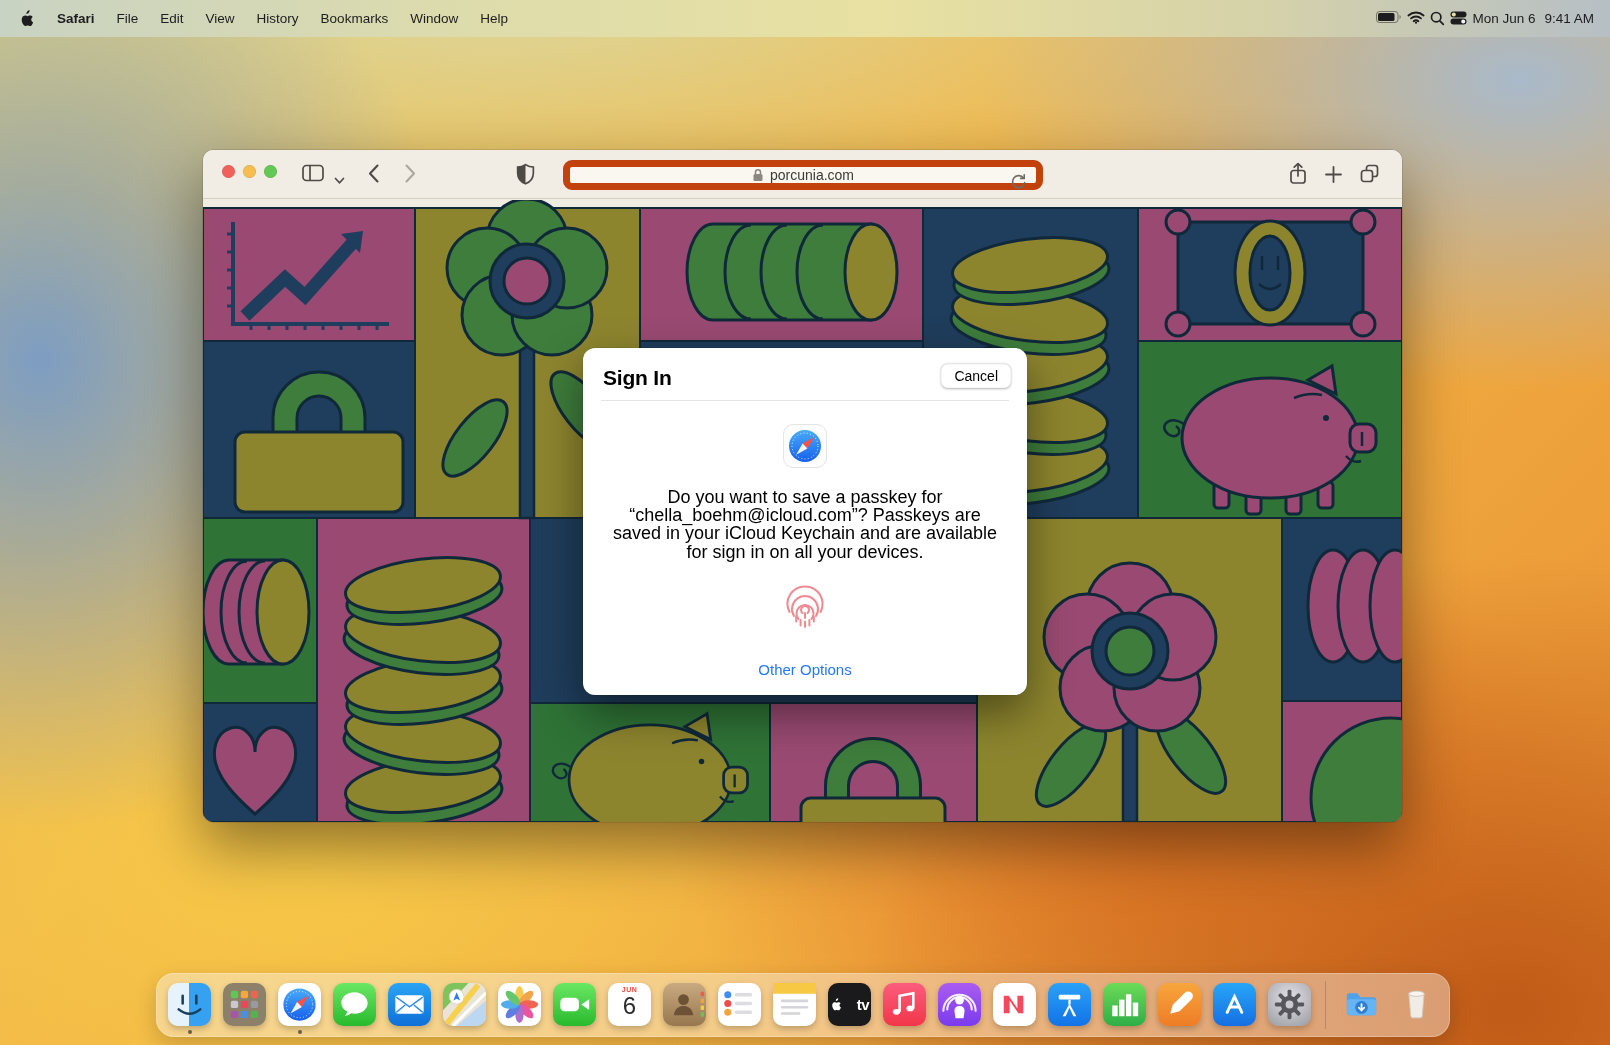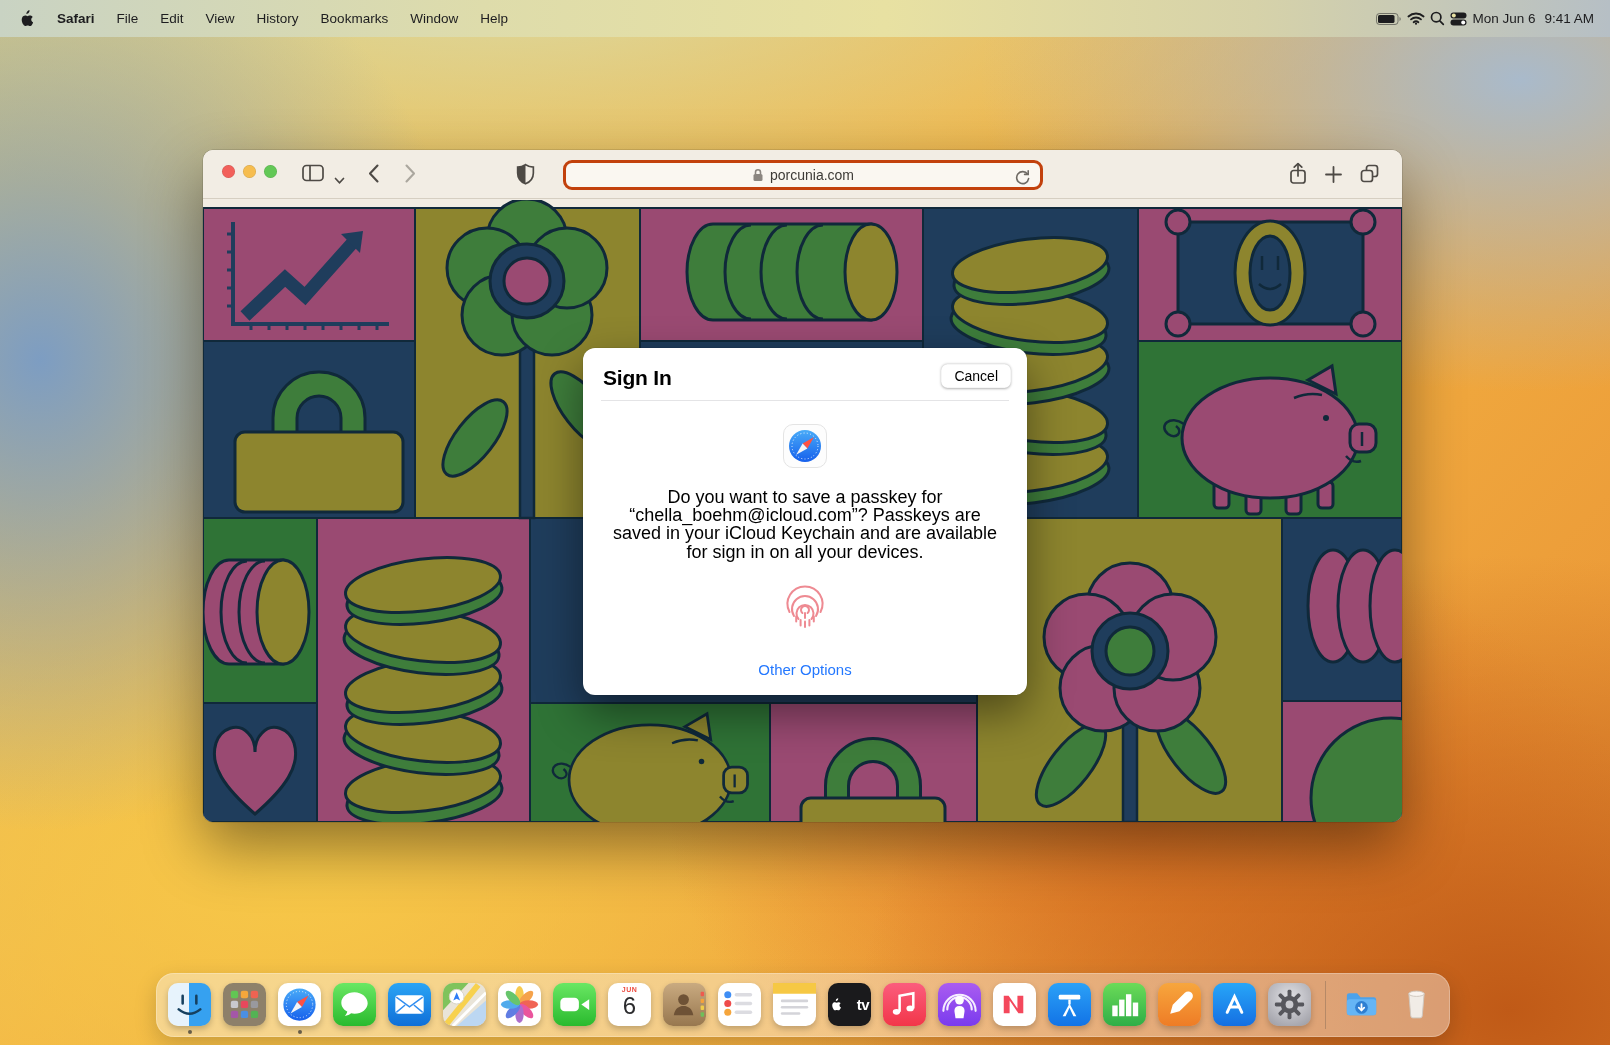--- a/index.html
+++ b/index.html
@@ -14,34 +14,34 @@
       radial-gradient(1200px 320px at 520px 0px,rgba(219,216,160,.9) 0%,rgba(219,216,160,0) 70%),
       linear-gradient(135deg,#e4ca6a 0%,#f2b647 40%,#efa63d 70%,#e88f33 100%);}
   
   .mb{position:absolute;top:0;left:0;width:100%;height:37px;display:flex;align-items:center;
       background:linear-gradient(90deg,#c9d3c3,#dedcab 30%,#e8e1a2 55%,#d6d2a9 78%,#b6bfc5 100%);
       color:#1d1d1f;font-size:13.5px;}
   .mb-left{display:flex;align-items:center;}
   .mb-item{padding:0 11px;font-weight:400;cursor:default;}
   .mb-item.app{font-weight:700;}
   .mb-apple{padding:0 13px 0 19px;display:flex;align-items:center;}
-  .mb-right{margin-left:auto;display:flex;align-items:center;gap:5px;padding-right:16px;}
+  .mb-right{margin-left:auto;display:flex;gap:5px;padding-right:16px;}
   .mb-right svg{display:block;}
   .clock{display:flex;gap:9px;font-weight:500;}
   
   .win{position:absolute;left:203px;top:150px;width:1199px;height:672px;border-radius:10px;overflow:hidden;
        box-shadow:0 25px 60px rgba(0,0,0,.42),0 0 0 .5px rgba(0,0,0,.2);background:#f2ede4;}
   .tb{position:relative;height:49px;background:#f2ede4;border-bottom:1px solid #d6cfc2;}
   .tl{position:absolute;top:15px;width:13px;height:13px;border-radius:50%;}
   .tl.red{left:19px;background:#f2605a;box-shadow:inset 0 0 0 .5px rgba(0,0,0,.15);}
   .tl.yel{left:40px;background:#f6bd4f;box-shadow:inset 0 0 0 .5px rgba(0,0,0,.15);}
   .tl.grn{left:61px;background:#63c856;box-shadow:inset 0 0 0 .5px rgba(0,0,0,.15);}
   .tbtn{position:absolute;top:13px;color:#4e4a45;}
   .addr{position:absolute;left:360px;top:10px;width:480px;height:30px;border-radius:9px;background:#faf7f1;
-        border:3px solid #c2410c;display:flex;align-items:center;justify-content:center;gap:6px;
+        border:7px solid #c2410c;display:flex;align-items:center;justify-content:center;gap:6px;
         font-size:14px;color:#3d3b37;}
   .addr .reload{position:absolute;right:9px;top:6px;}
   .content{position:absolute;top:50px;left:0;}
   
   .dlg{position:absolute;left:583px;top:348px;width:444px;height:347px;background:#fff;border-radius:12px;
        box-shadow:0 18px 45px rgba(0,0,0,.45),0 0 0 .5px rgba(0,0,0,.1);z-index:30;}
   .dlg-title{position:absolute;left:20px;top:18px;font-size:21px;font-weight:700;color:#000;letter-spacing:-.2px;}
   .dlg-cancel{position:absolute;right:16px;top:16px;height:24px;padding:0 13px;font-size:14px;color:#000;
        background:#fff;border:none;border-radius:6.5px;box-shadow:0 .5px 2.5px rgba(0,0,0,.3),inset 0 0 0 .5px rgba(0,0,0,.07);}
   .dlg-div{position:absolute;left:18px;right:18px;top:52px;height:1px;background:#e4e4e6;}

